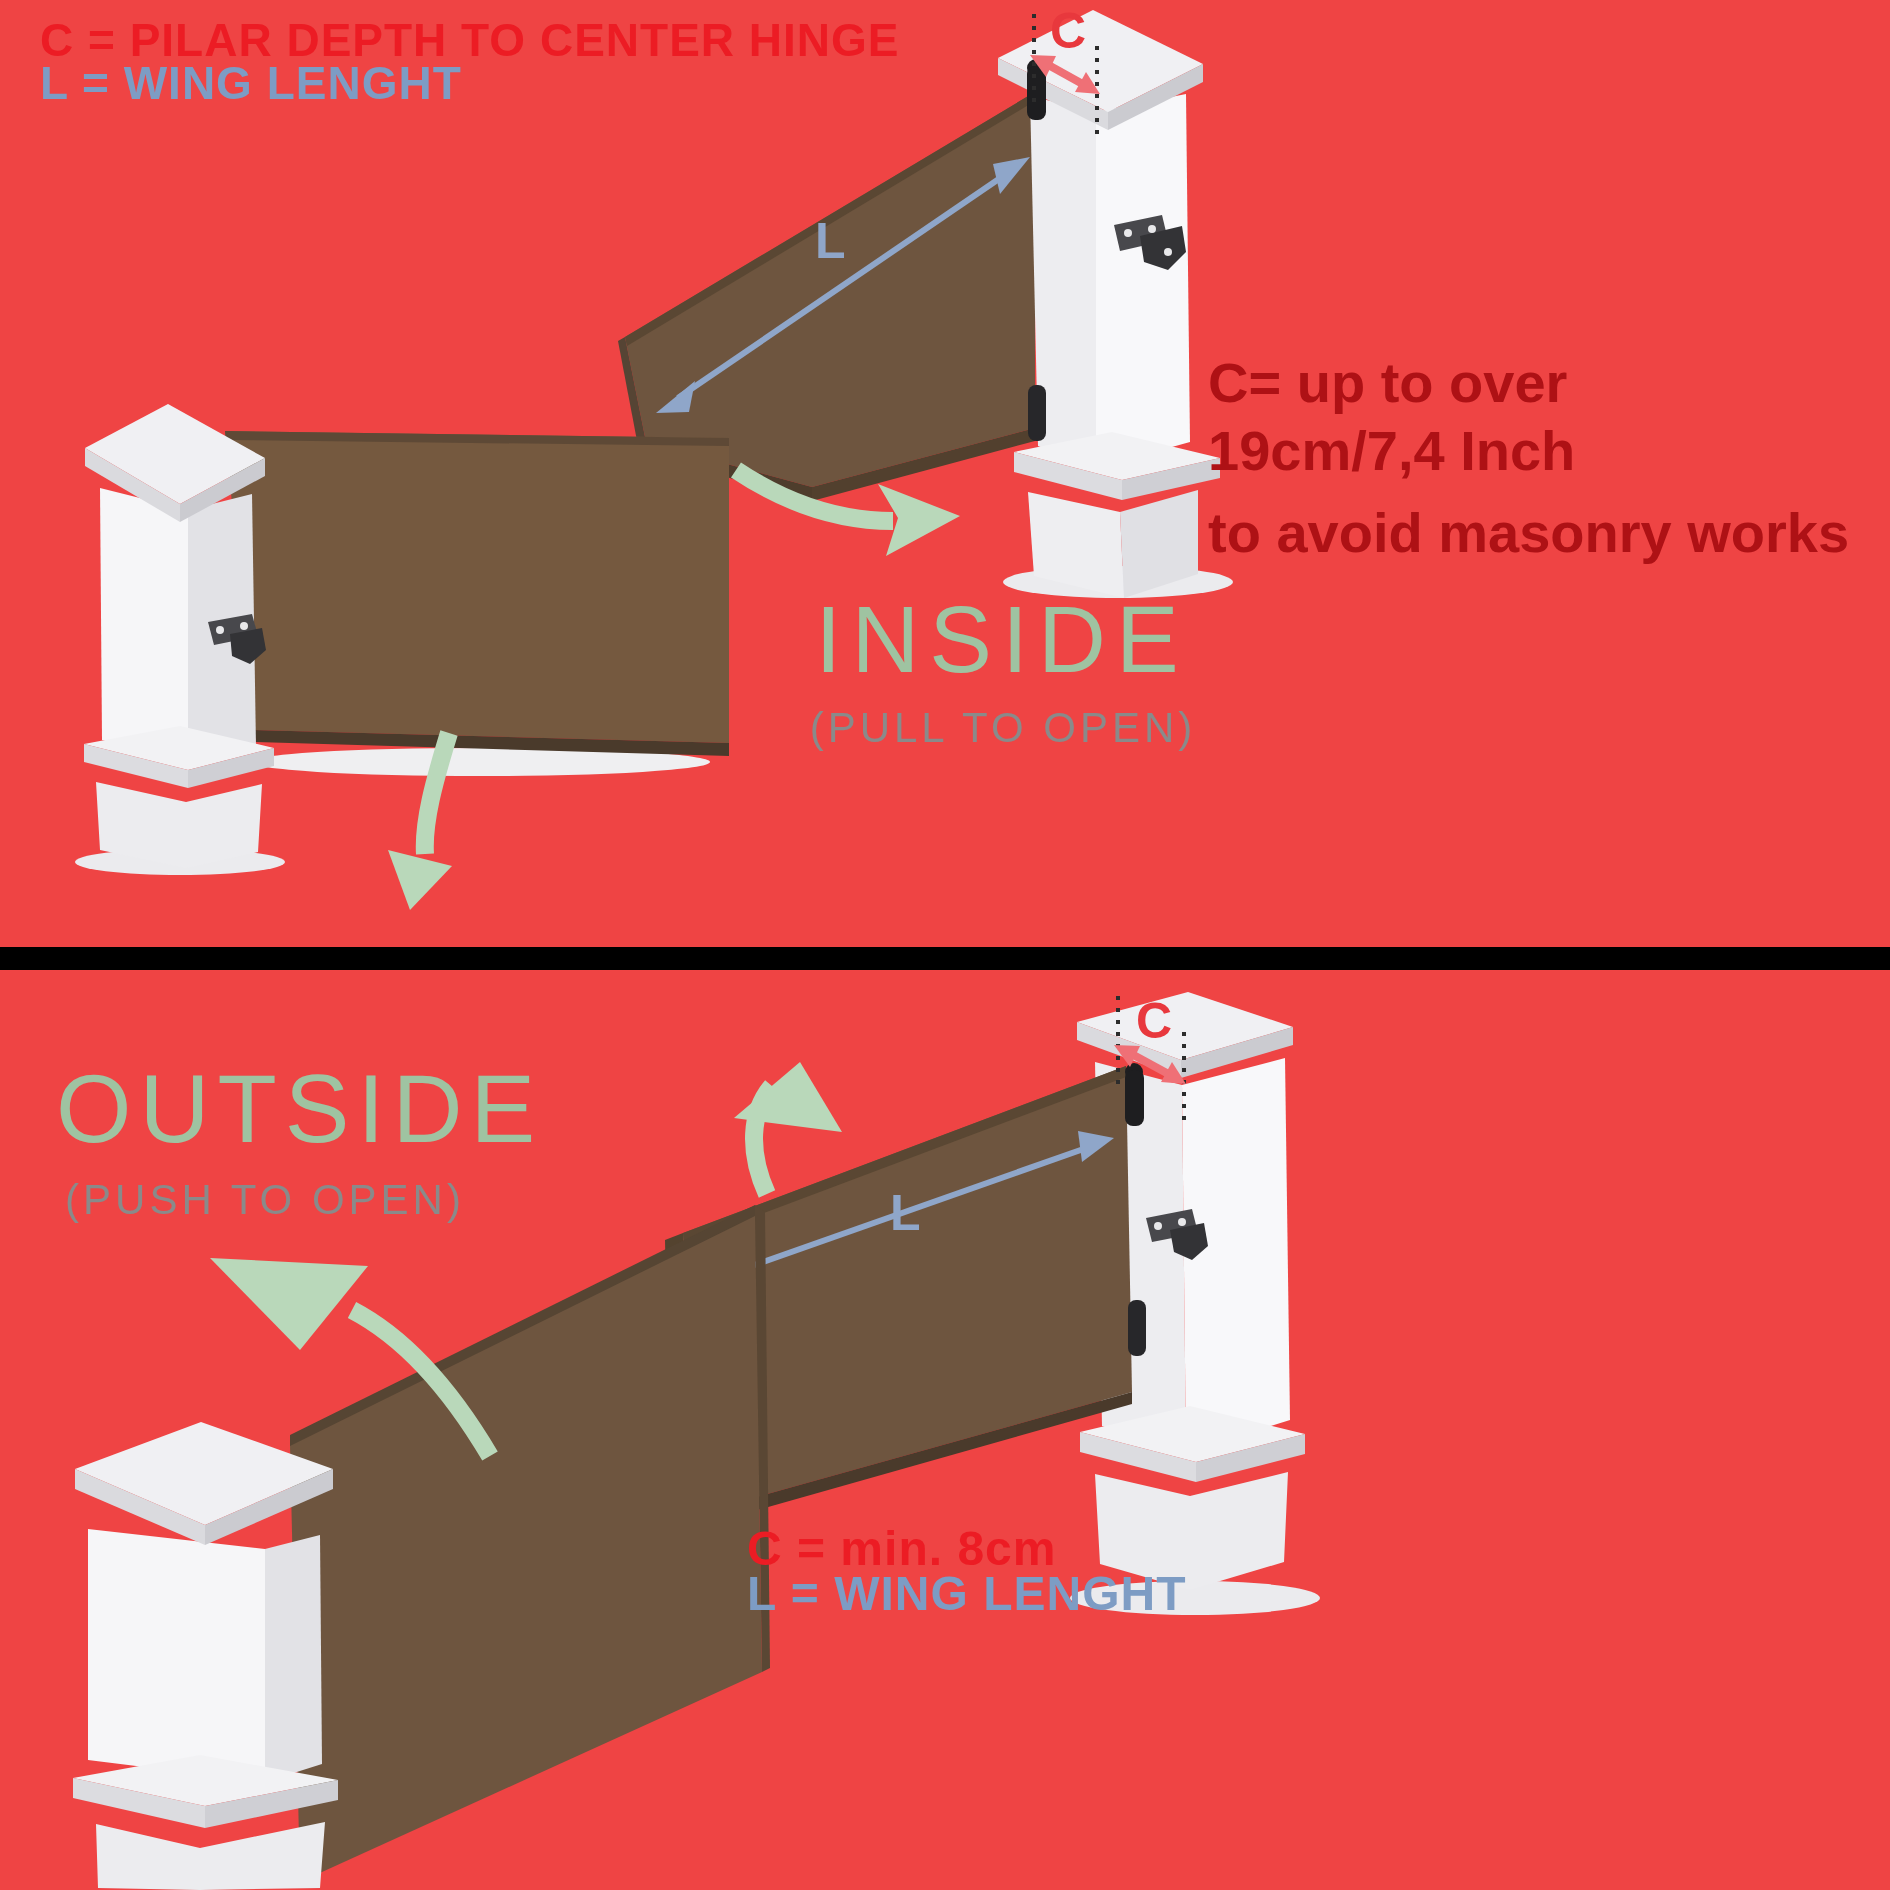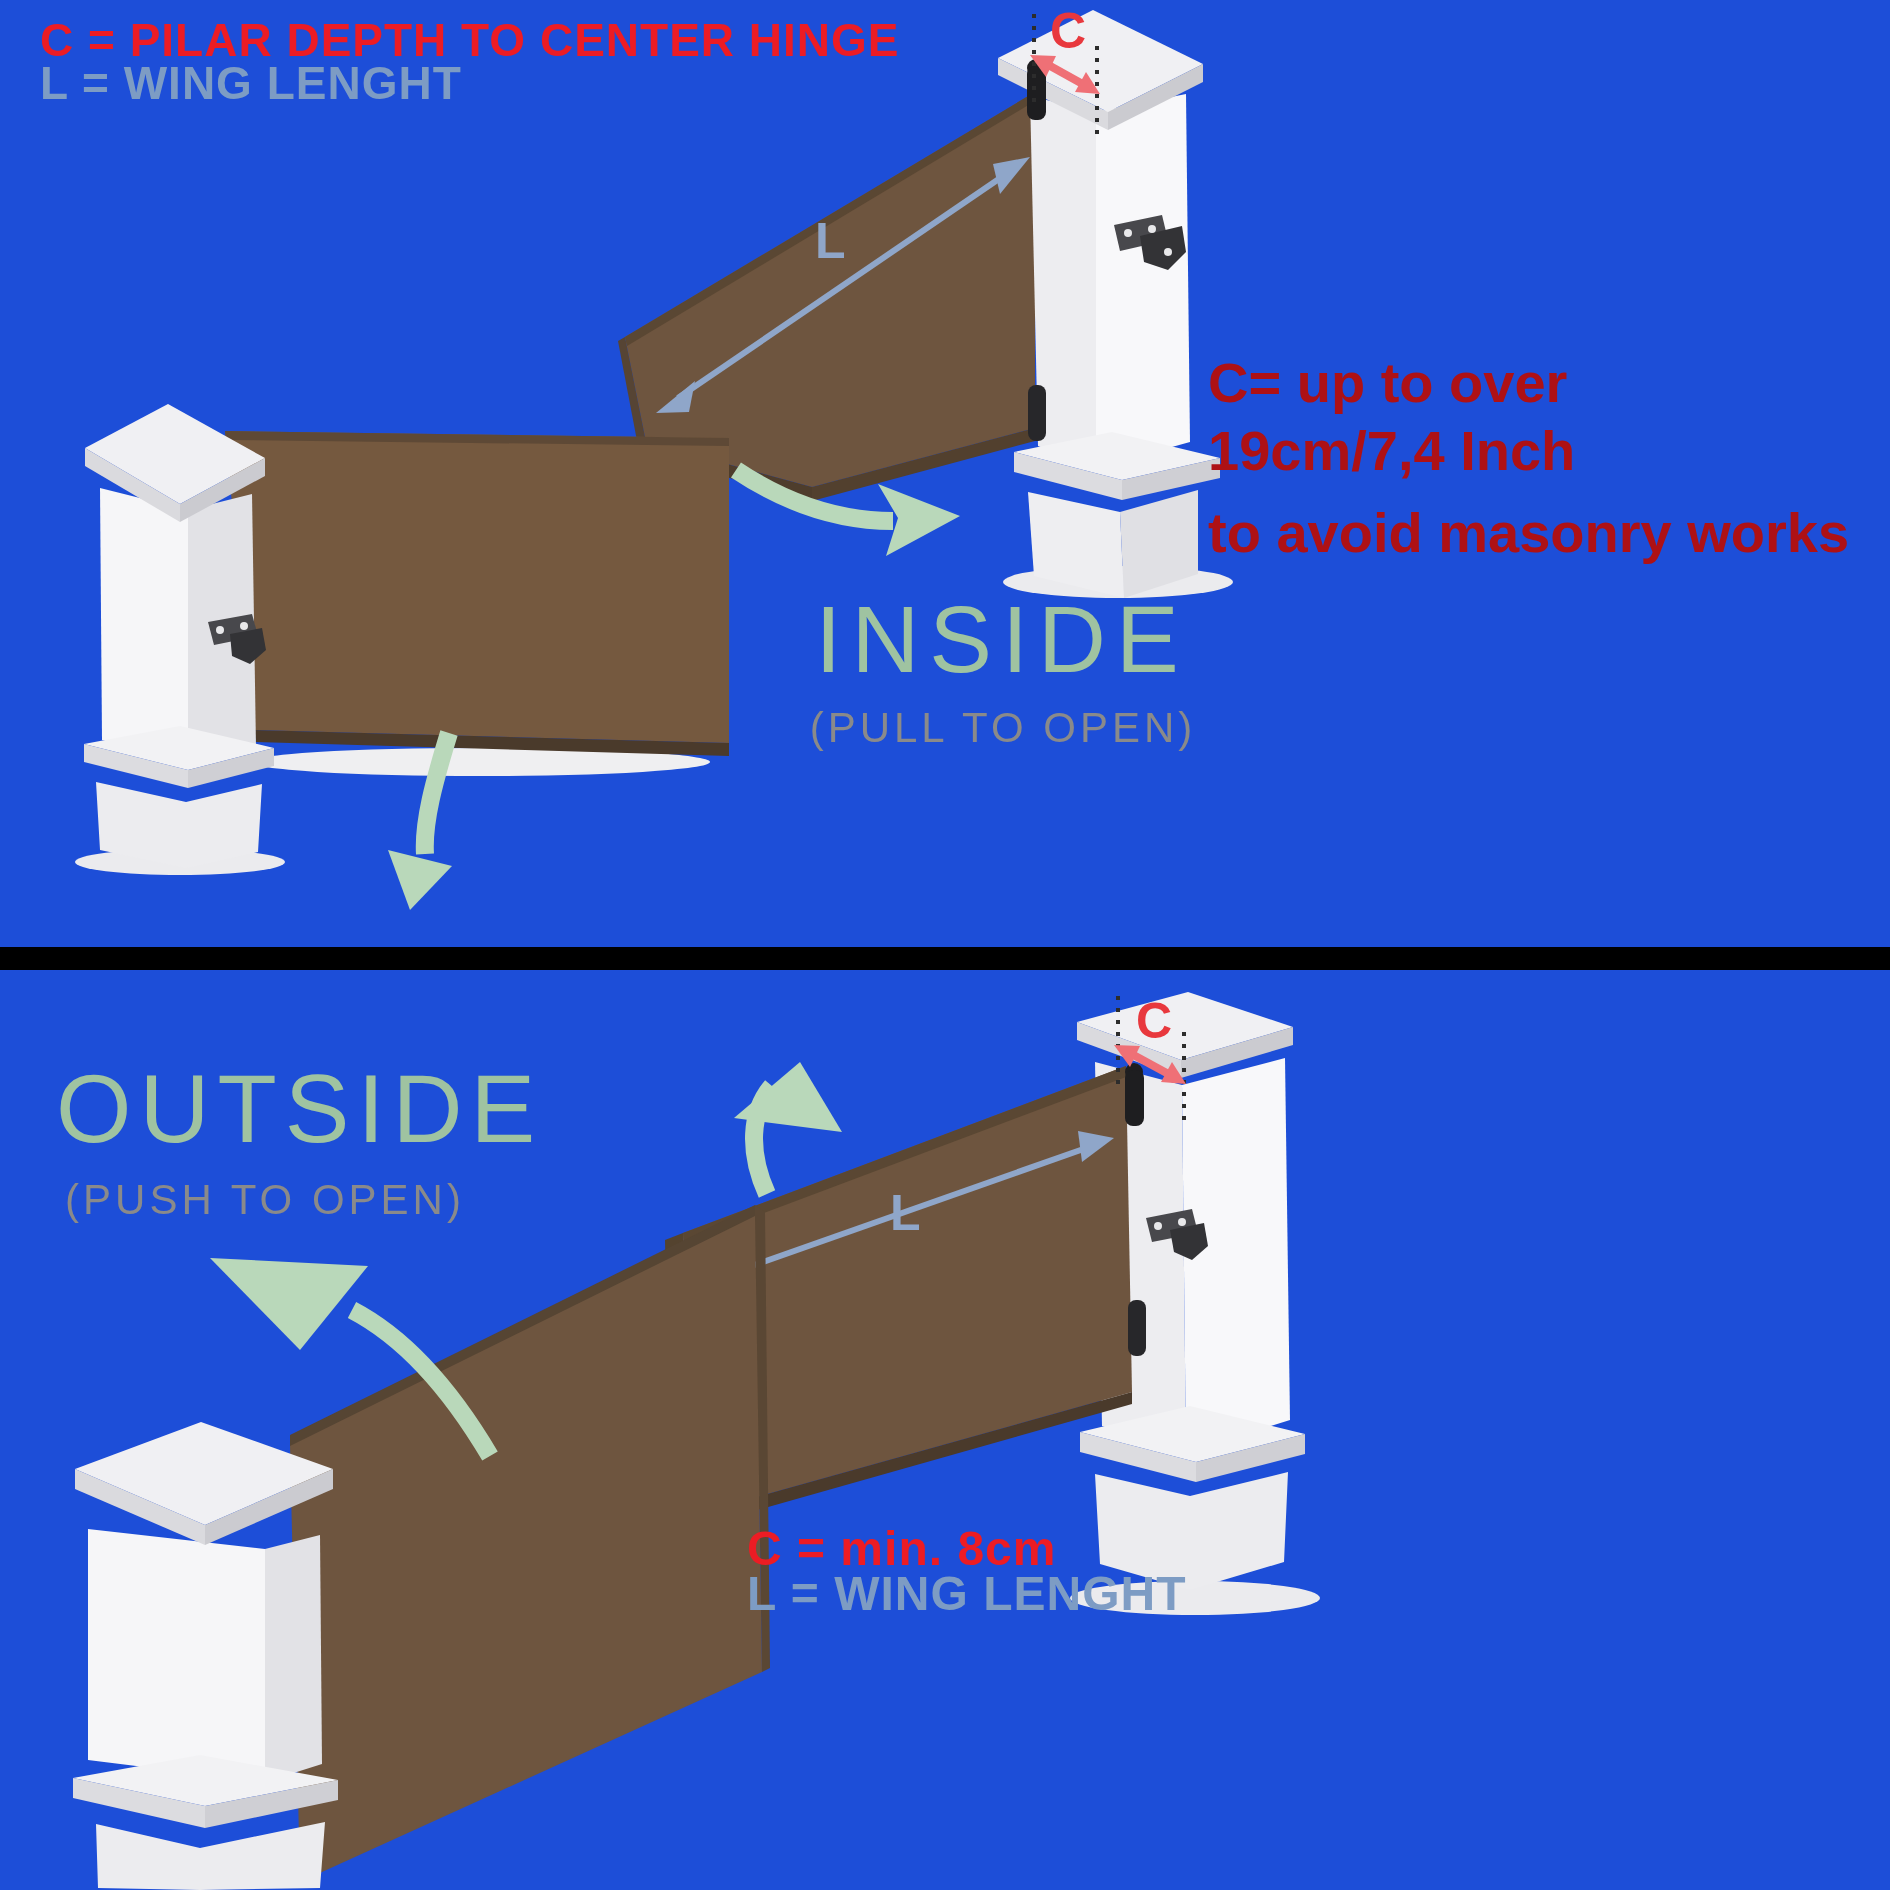--- a/index.html
+++ b/index.html
@@ -1,16 +1,16 @@
 <!DOCTYPE html>
 <html><head>
 <meta charset="utf-8">
 <style>
   html,body{margin:0;padding:0;background:#fff;}
-  .page{position:relative;width:1890px;height:1890px;background:#1d4ed8;overflow:hidden;
+  .page{position:relative;width:1890px;height:1890px;background:#ef4444;overflow:hidden;
         font-family:"Liberation Sans",sans-serif;}
   svg text{font-family:"Liberation Sans",sans-serif;}
 </style>
 </head>
 <body>
 
 <div class="page">
 <svg width="1890" height="1890" viewBox="0 0 1890 1890">
 
   <text x="40" y="56" font-size="46" font-weight="bold" fill="#ec1c24" letter-spacing="1">C = PILAR DEPTH TO CENTER HINGE</text>

